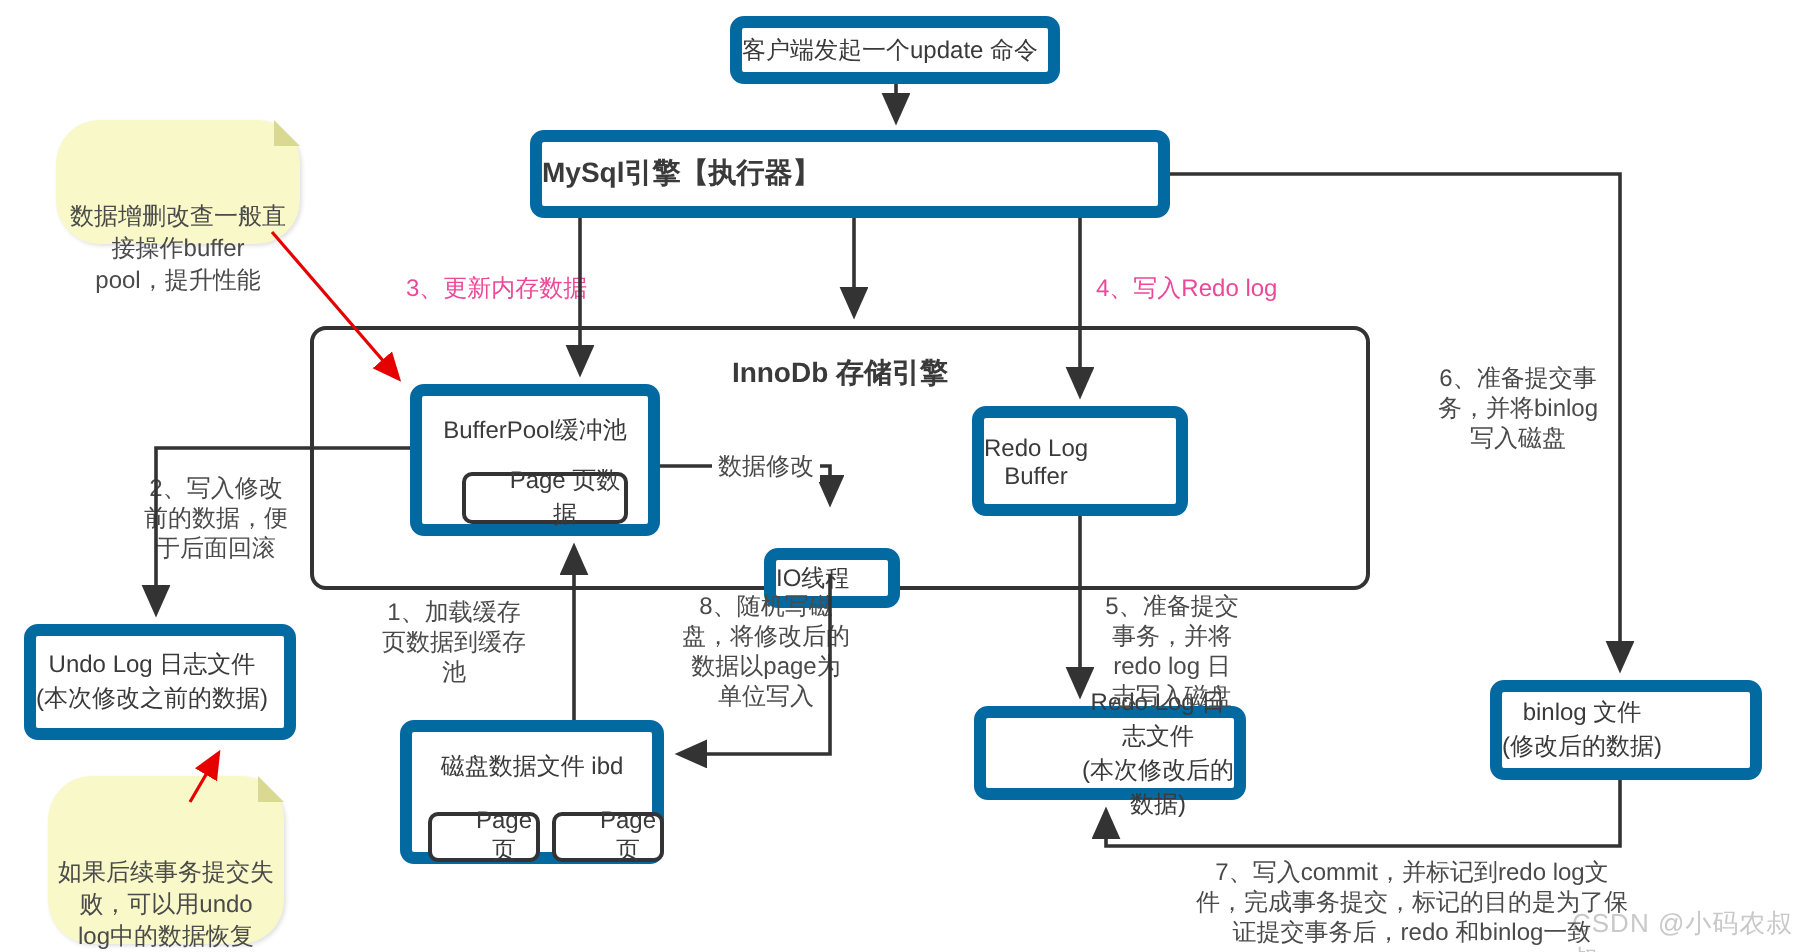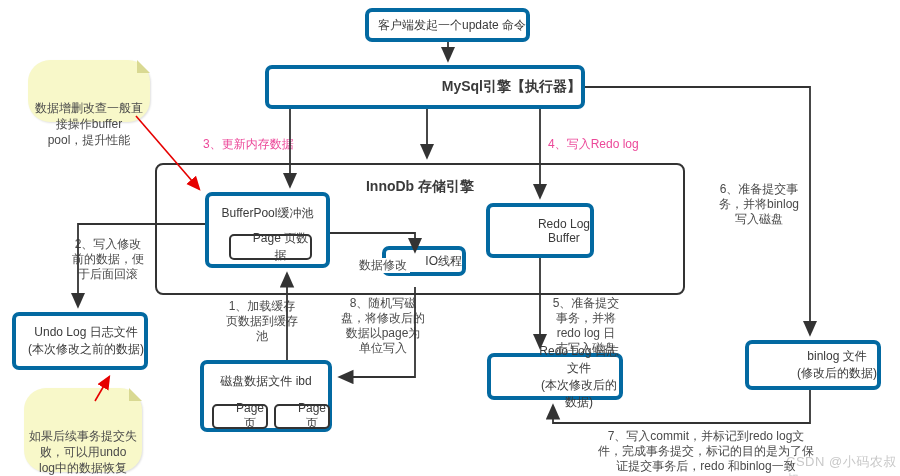--- a/index.html
+++ b/index.html
@@ -1,22 +1,22 @@
 <!DOCTYPE html>
 <html><head>
 <meta charset="utf-8">
 <style>
   html,body{margin:0;padding:0;background:#ffffff;}
   #canvas{
     position:relative;width:900px;height:476px;background:#ffffff;
     font-family:"Liberation Sans","DejaVu Sans",sans-serif;color:#333;overflow:hidden;
   }
   .box{
-    position:absolute;background:#fff;border:4px solid #0369a1;border-radius:7px;
-    box-sizing:border-box;display:flex;align-items:center;justify-content:flex-end;
+    position:absolute;background:#fff;border:6px solid #0369a1;border-radius:7px;
+    box-sizing:border-box;display:flex;align-items:center;justify-content:flex-start;
     font-size:12px;color:#3a3a3a;text-align:center;z-index:2;
   }
   .pre{white-space:pre-line;}
   .container-box{
     position:absolute;background:transparent;border:2px solid #333;border-radius:8px;
     box-sizing:border-box;z-index:1;
   }
   .inner-box{
     position:absolute;background:#fff;border:2px solid #333;border-radius:5px;
     box-sizing:border-box;display:flex;align-items:center;justify-content:center;
@@ -59,21 +59,21 @@
     <span>MySql引擎【执行器】</span>
   </div>
 
   <div class="box" style="left:205px;top:192px;width:125px;height:76px;">
     <div class="box-title">BufferPool缓冲池</div>
     <div class="inner-box" style="left:20px;top:38px;width:83px;height:26px;">
       <span>Page 页数据</span>
     </div>
   </div>
 
-  <div class="box" style="left:382px;top:246px;width:84px;height:30px;">
+  <div class="box" style="left:382px;top:274px;width:68px;height:30px;">
     <span>IO线程</span>
   </div>
 
   <div class="box pre" style="left:486px;top:203px;width:108px;height:55px;">
     <span class="pre">Redo Log
 Buffer</span>
   </div>
 
   <div class="box" style="left:12px;top:312px;width:136px;height:58px;">
     <span class="pre">Undo Log 日志文件
@@ -114,38 +114,38 @@
 log中的数据恢复
 buffer pool中的缓
 存数据</span>
   </div>
 
   <div class="edge-label bold" style="left:203px;top:137px;width:96px;text-align:left;">3、更新内存数据</div>
   <div class="edge-label bold" style="left:548px;top:137px;width:110px;text-align:left;">4、写入Redo log</div>
   <div class="edge-label pre" style="left:70px;top:237px;width:76px;">2、写入修改
 前的数据，便
 于后面回滚</div>
-  <div class="edge-label pre" style="left:188px;top:299px;width:78px;margin-left:35px;">1、加载缓存
+  <div class="edge-label pre" style="left:188px;top:299px;width:78px;">1、加载缓存
 页数据到缓存
 池</div>
   <div class="edge-label pre" style="left:334px;top:296px;width:98px;">8、随机写磁
 盘，将修改后的
 数据以page为
 单位写入</div>
   <div class="edge-label pre" style="left:544px;top:296px;width:84px;">5、准备提交
 事务，并将
 redo log 日
 志写入磁盘</div>
   <div class="edge-label pre" style="left:710px;top:182px;width:98px;">6、准备提交事
 务，并将binlog
 写入磁盘</div>
   <div class="edge-label pre" style="left:592px;top:429px;width:228px;">7、写入commit，并标记到redo log文
 件，完成事务提交，标记的目的是为了保
 证提交事务后，redo 和binlog一致</div>
-  <div class="edge-label on-wire" style="left:356px;top:226px;margin-top:32px;">数据修改</div>
+  <div class="edge-label on-wire" style="left:356px;top:226px;">数据修改</div>
 
   <div class="watermark" style="left:786px;top:453px;">CSDN @小码农叔叔</div>
 
   <svg class="wires" width="900" height="476" viewBox="0 0 900 476">
     <defs>
       <marker id="ah" markerWidth="10" markerHeight="9" refX="7.5" refY="4" orient="auto">
         <path d="M0,0 L9,4 L0,8 z" fill="#333"></path>
       </marker>
       <marker id="ahr" markerWidth="10" markerHeight="9" refX="7.5" refY="4" orient="auto">
         <path d="M0,0 L9,4 L0,8 z" fill="#e60000"></path>

